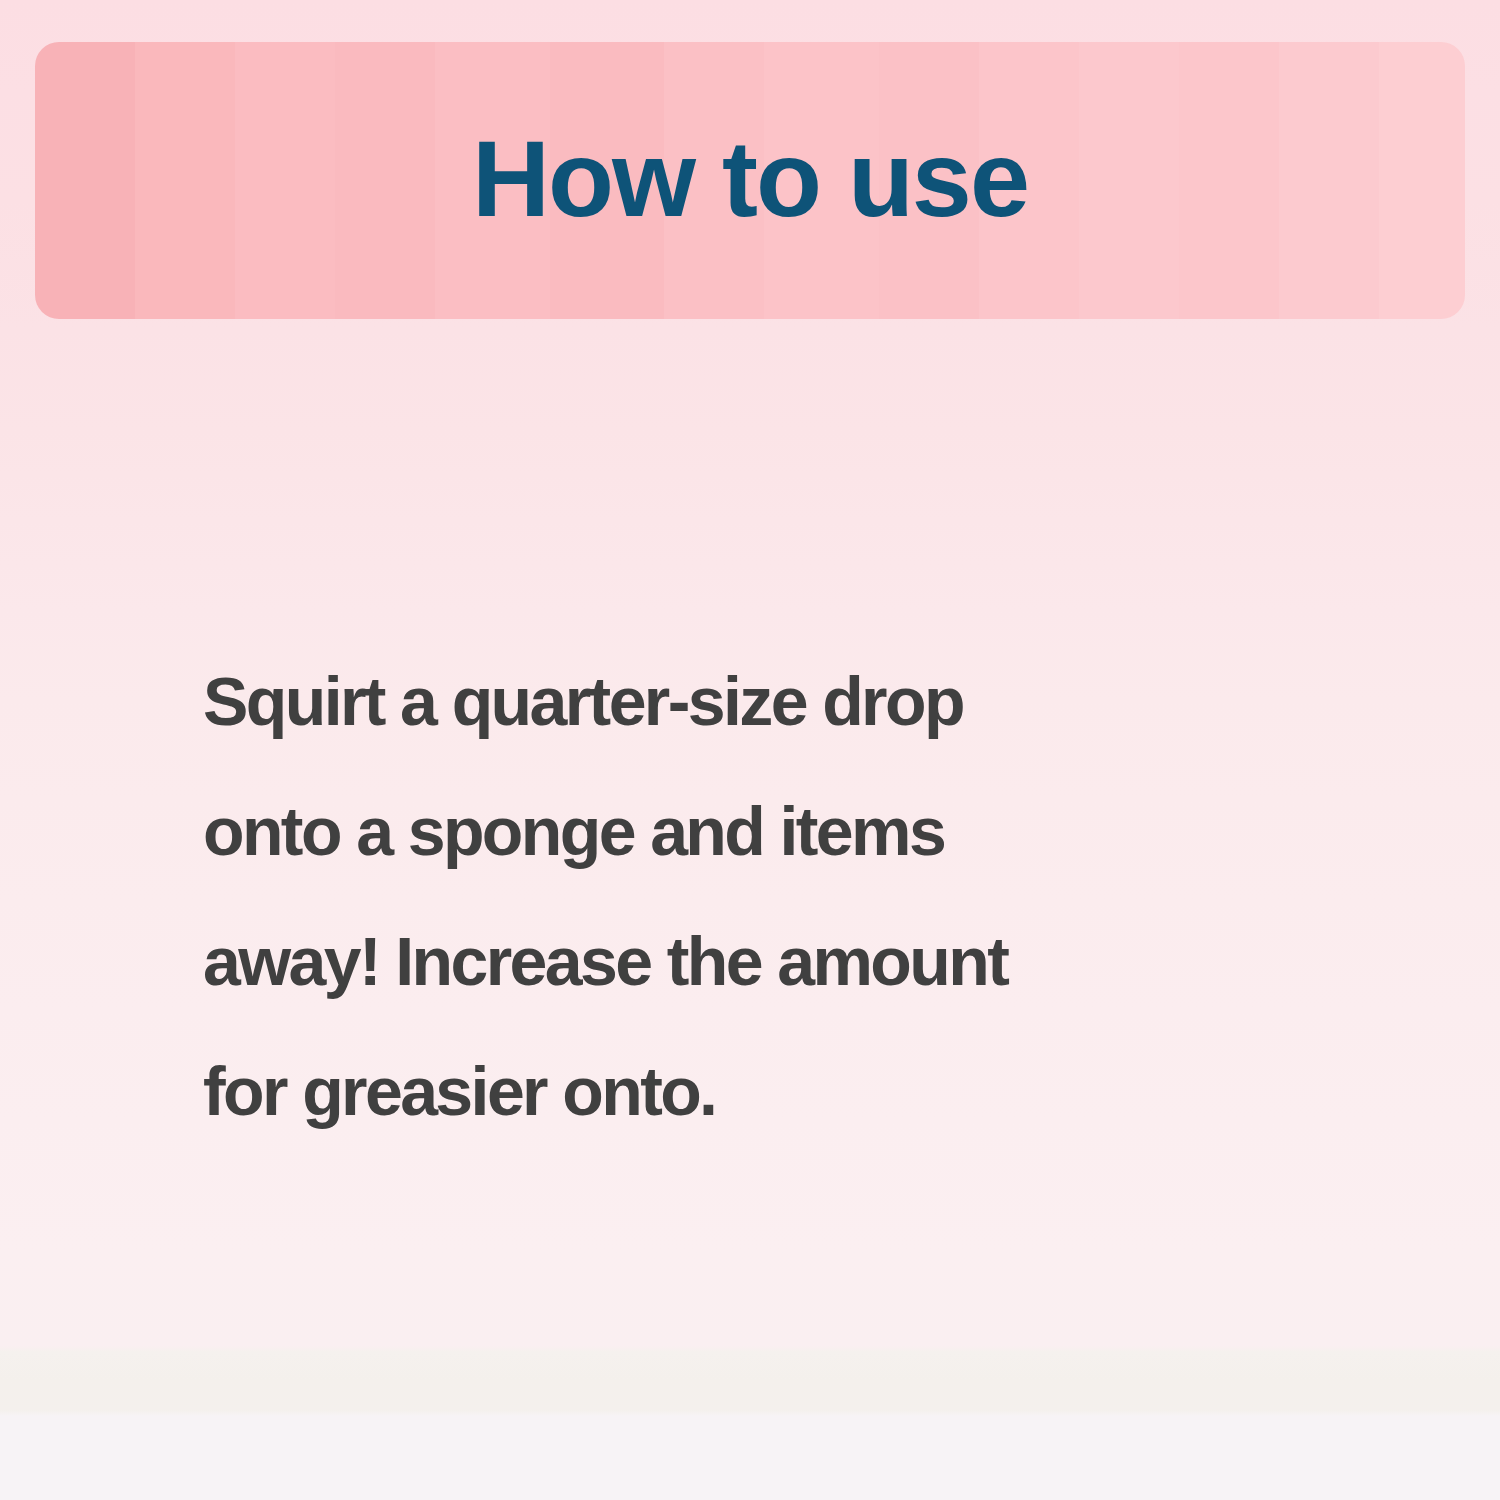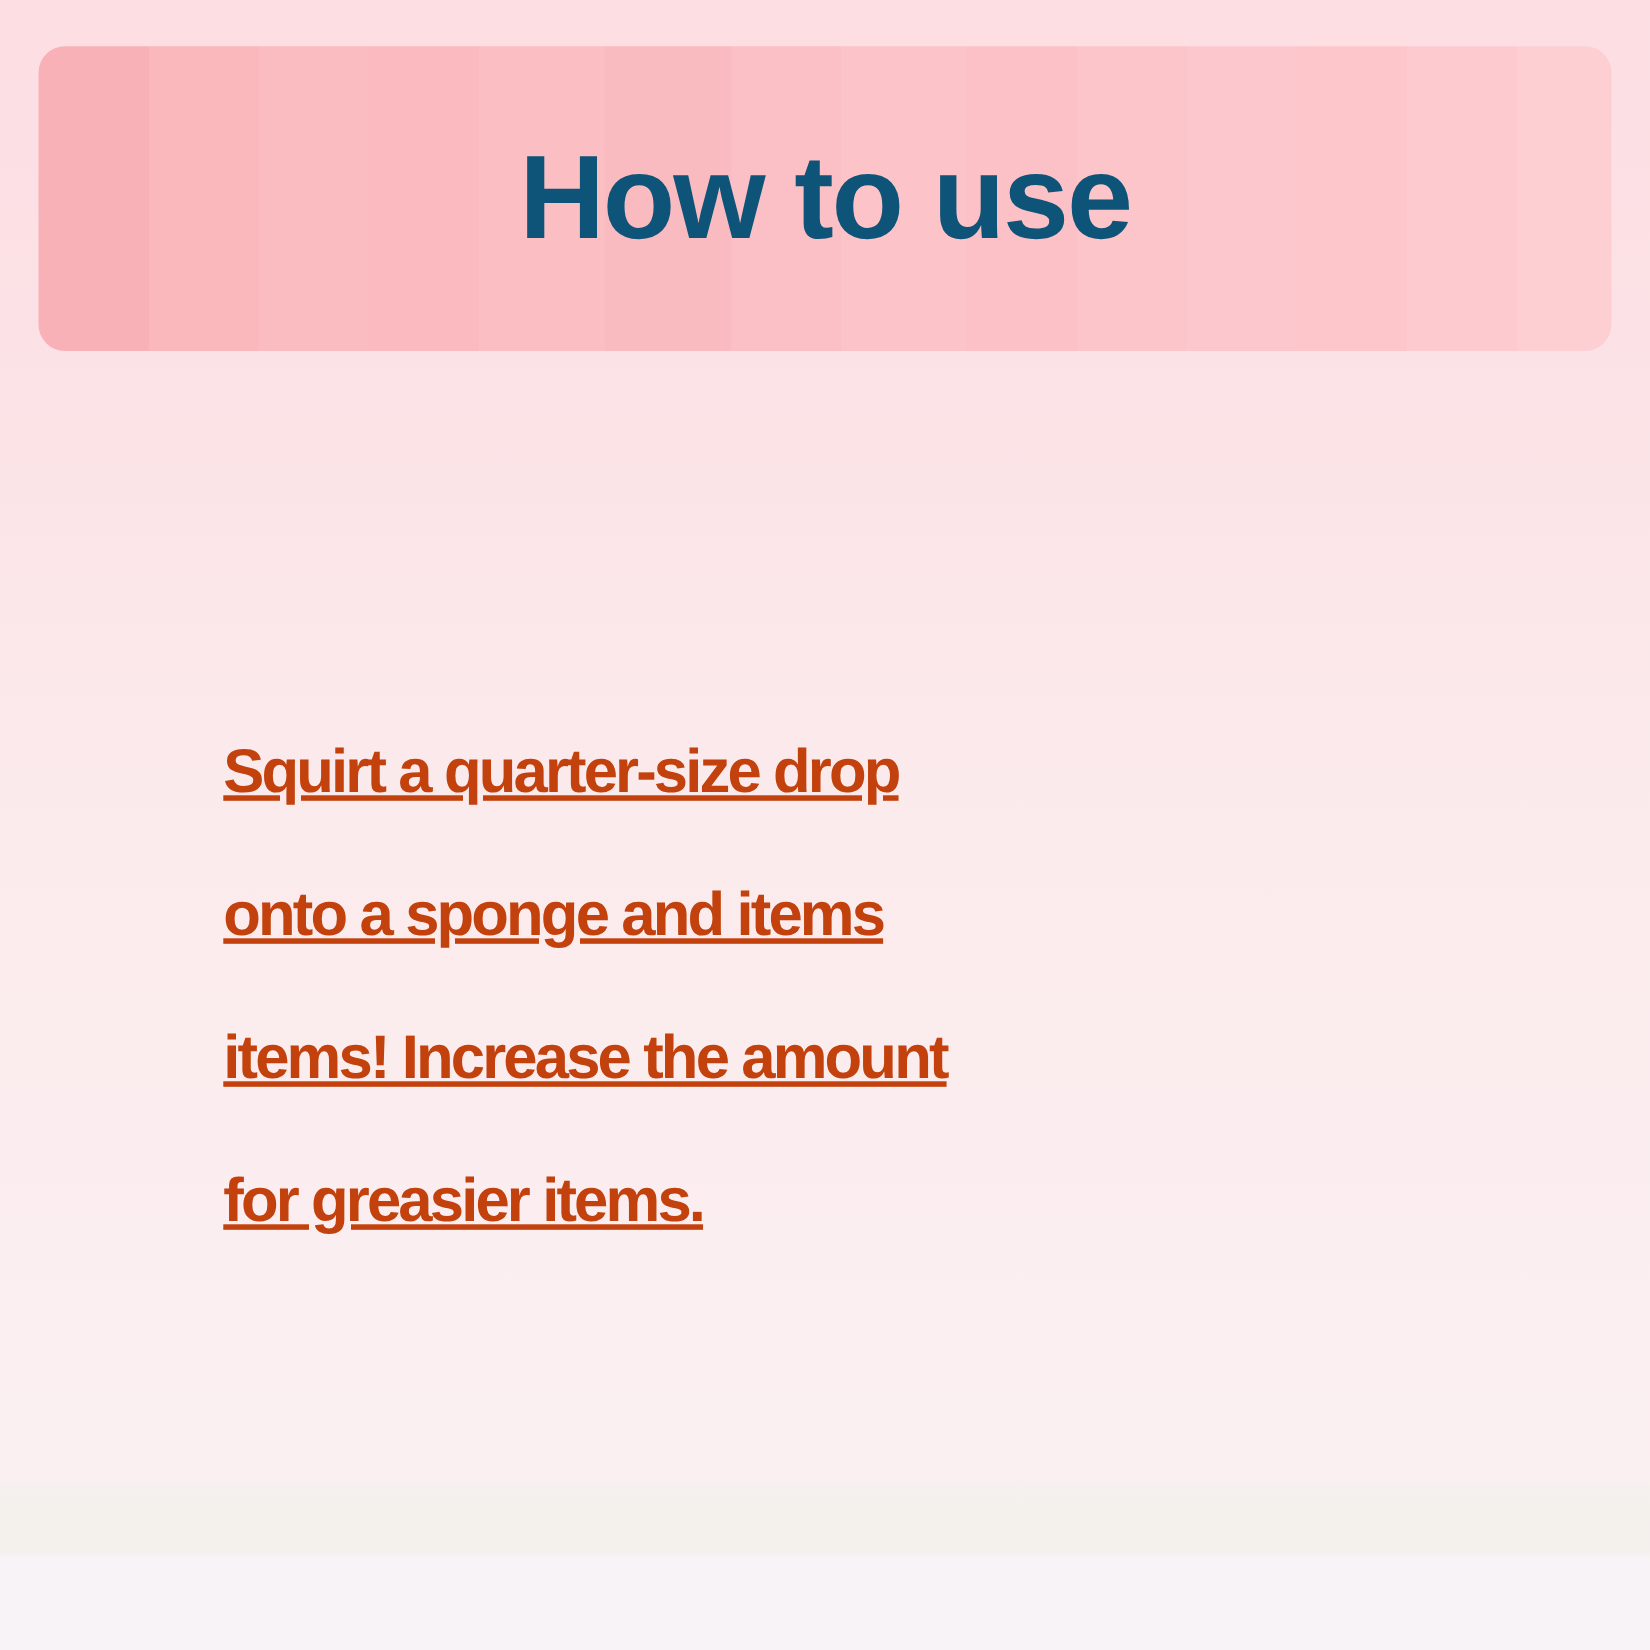--- a/index.html
+++ b/index.html
@@ -110,36 +110,35 @@
   
   .body-copy {
     position:absolute;
     left:203px;
     top:636px;
     width:1210px;
   }
 
   .body-line {
     font-family:"Liberation Sans", sans-serif;
-    font-size:56px;
+    font-size:68px;
     font-weight:700;
     letter-spacing:-2.6px;
     line-height:130px;
-    color:#c2410c;
+    color:#404040;
     white-space:nowrap;
-    text-decoration:underline;
   }
 </style>
 </head>
 <body>
 
 <div class="page"></div>
 
 <div class="banner">
   <div class="banner-title">How to use</div>
 </div>
 
 <div class="body-copy">
   <div class="body-line">Squirt a quarter-size drop</div>
   <div class="body-line">onto a sponge and items</div>
-  <div class="body-line">items! Increase the amount</div>
-  <div class="body-line">for greasier items.</div>
+  <div class="body-line">away! Increase the amount</div>
+  <div class="body-line">for greasier onto.</div>
 </div>
 
 </body></html>

